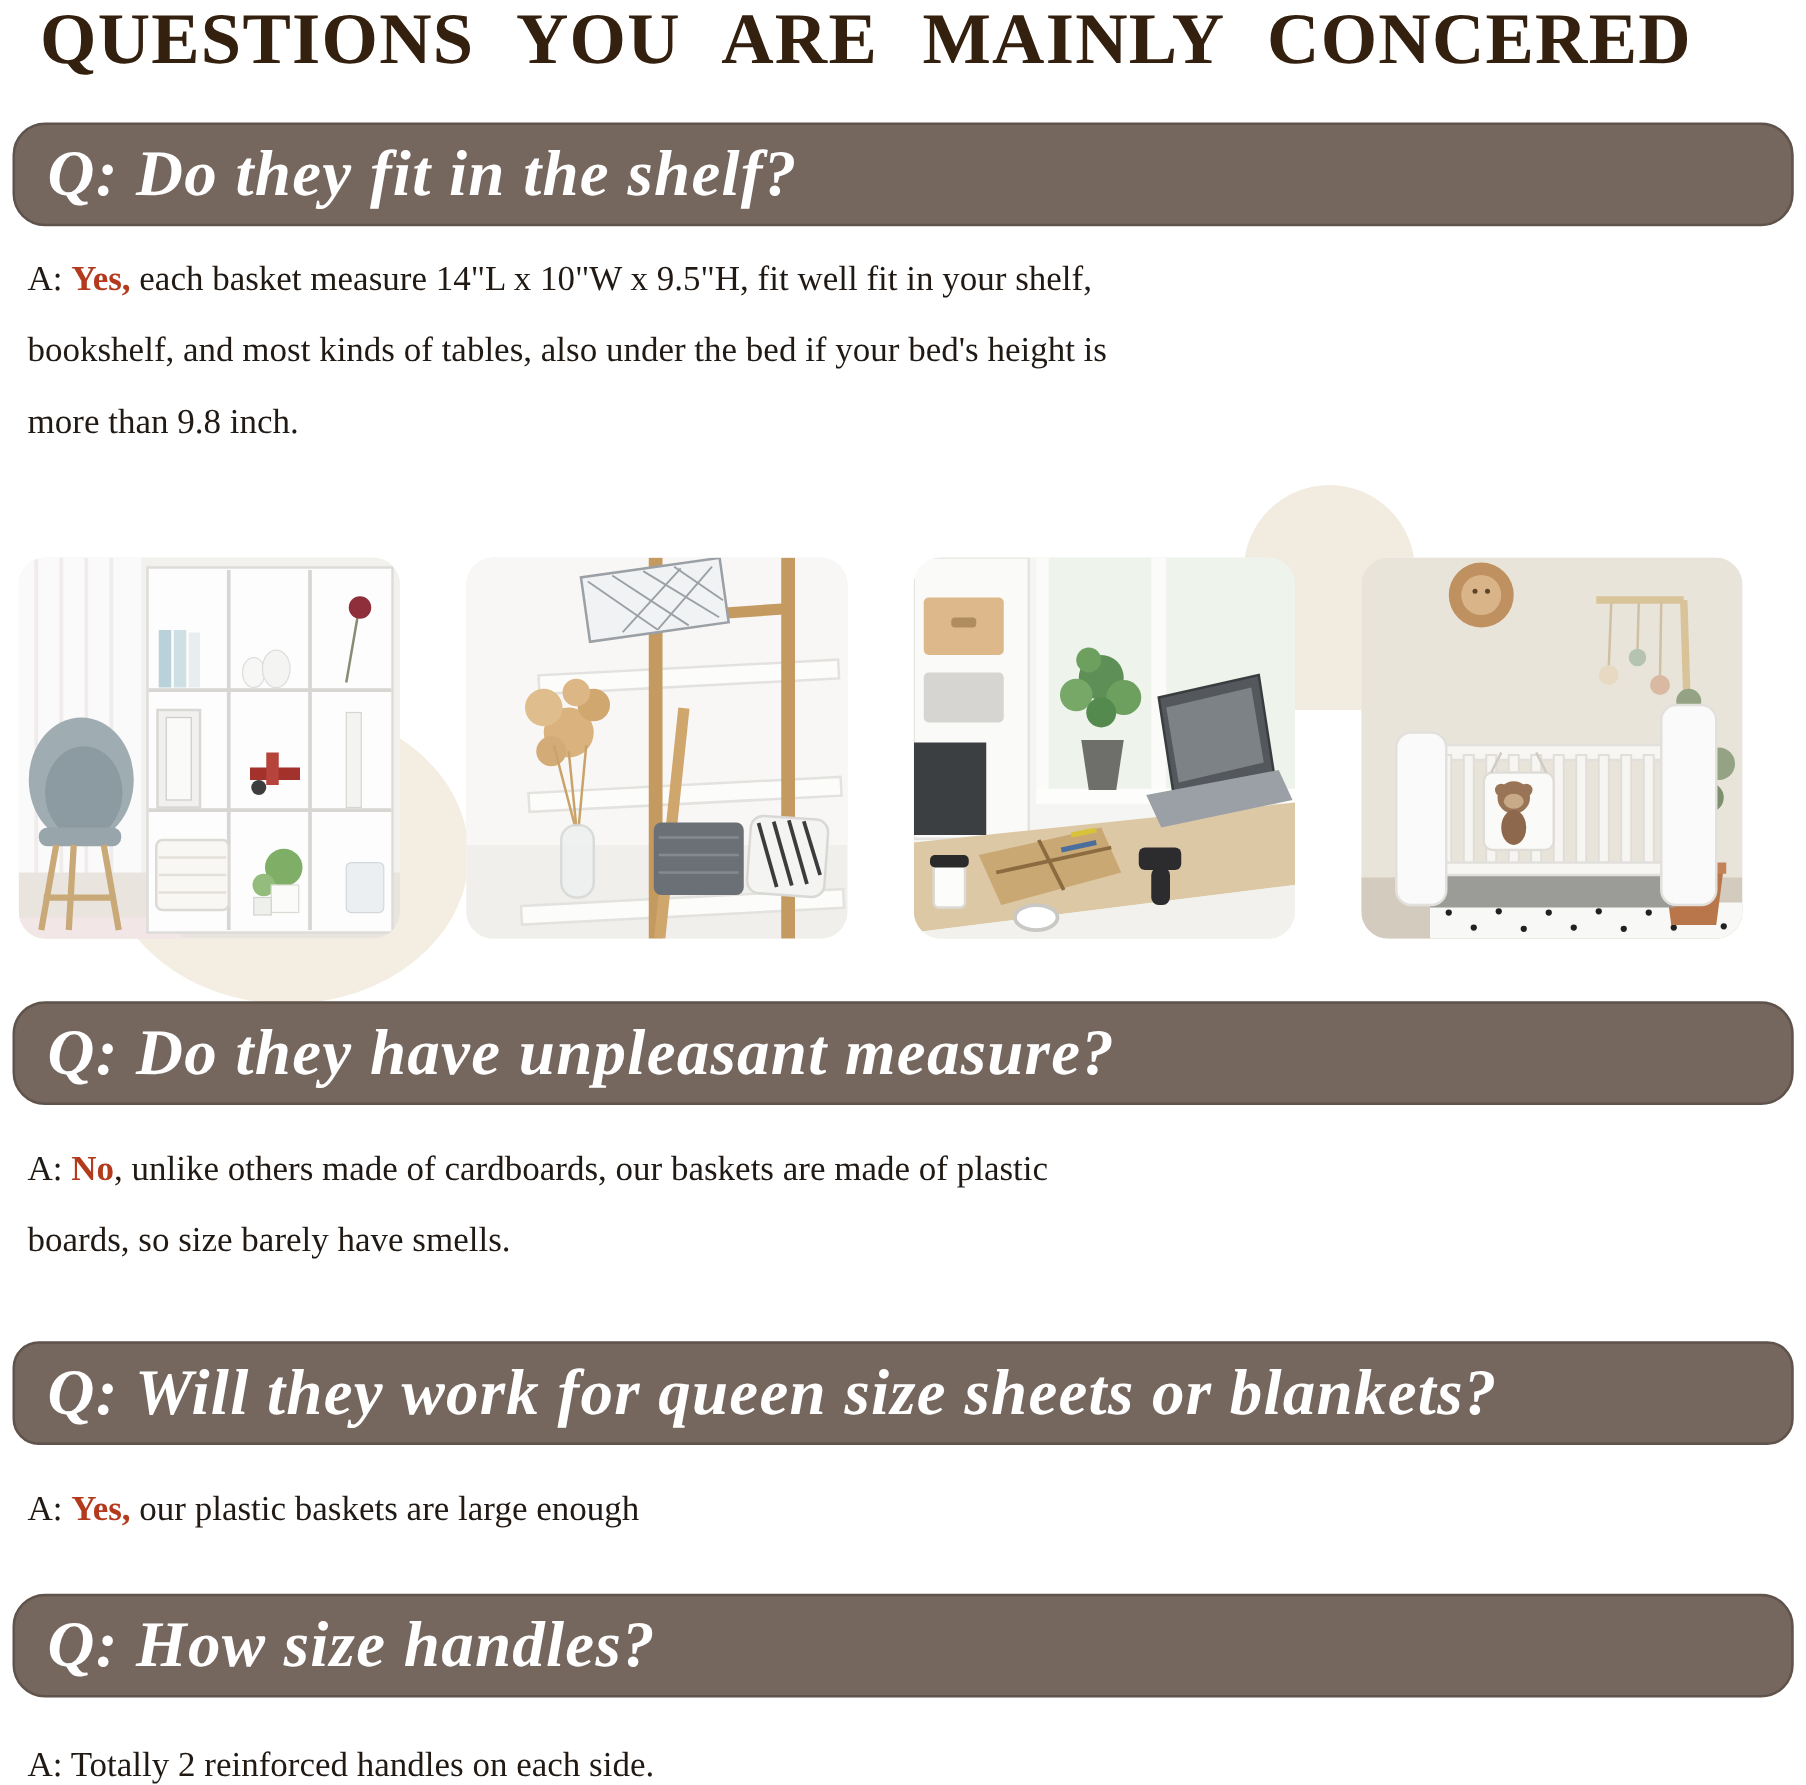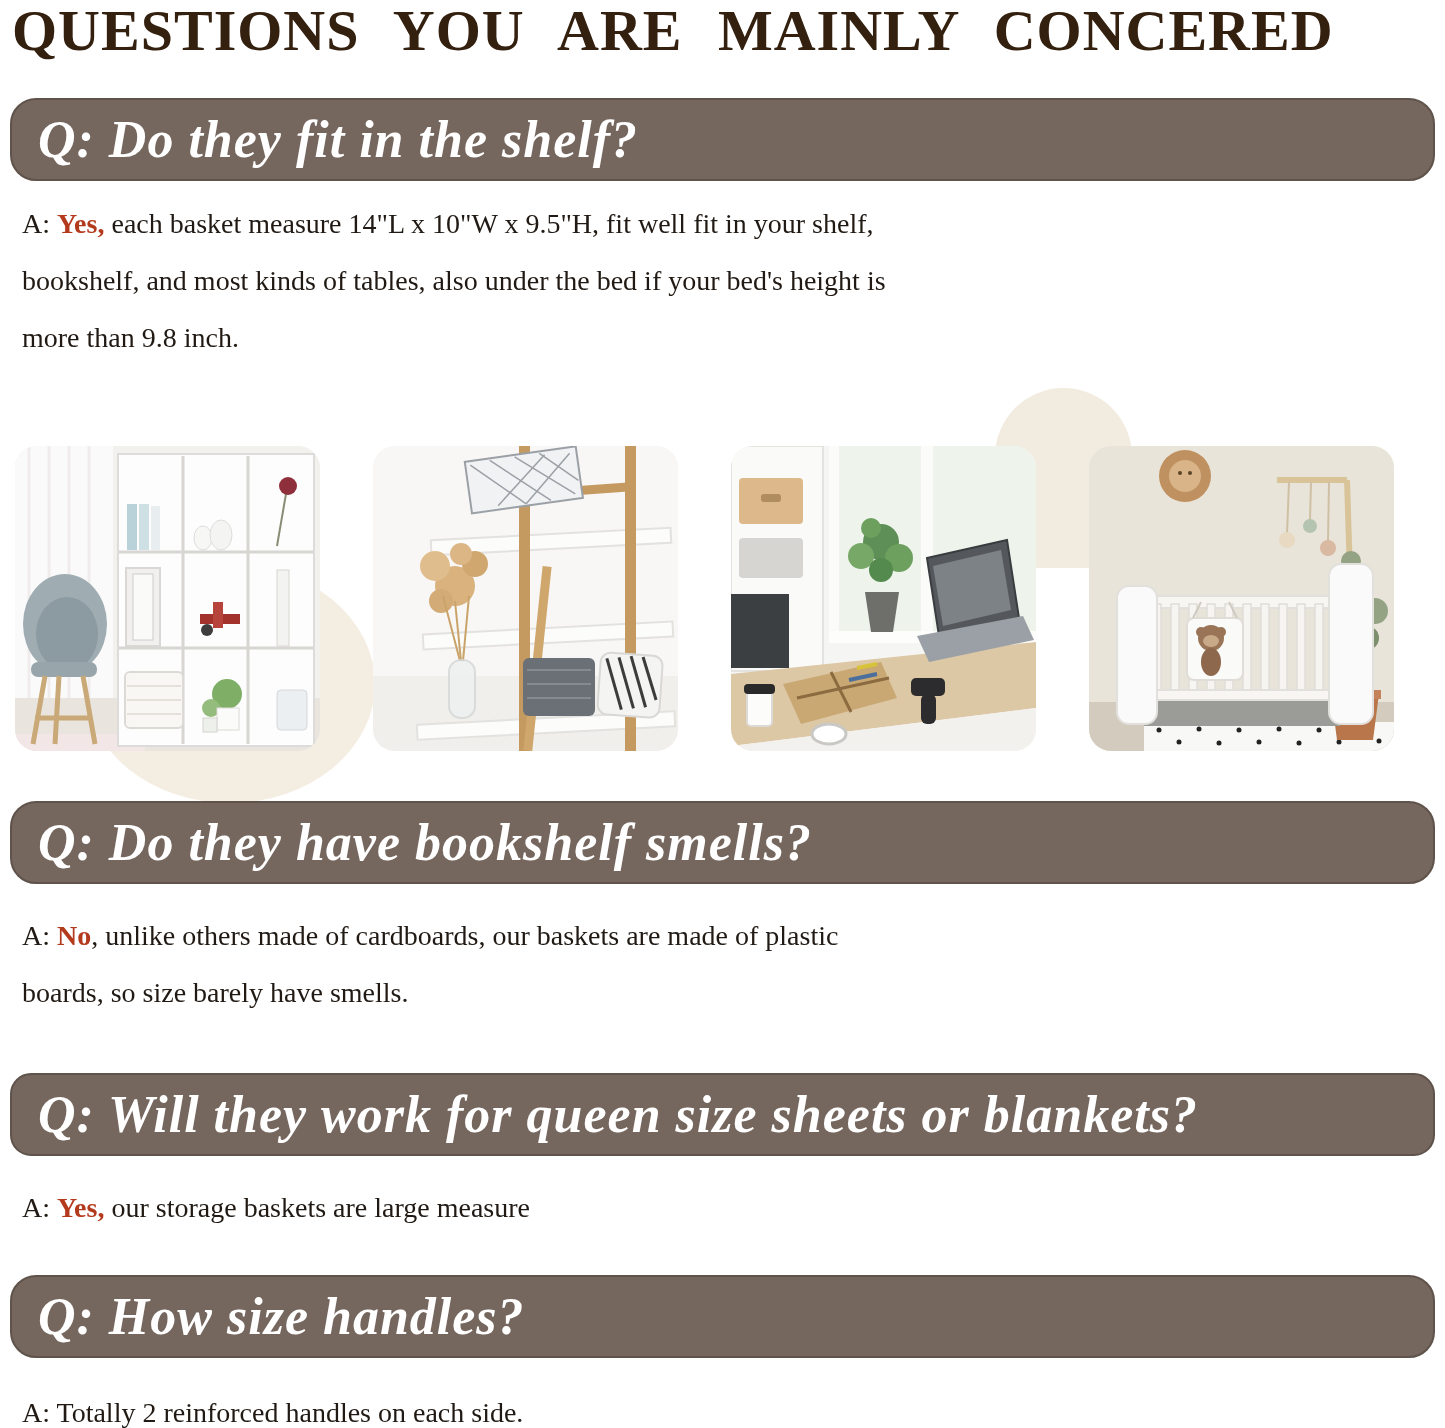--- a/index.html
+++ b/index.html
@@ -1,21 +1,21 @@
 <!DOCTYPE html>
 <html><head>
 <meta charset="utf-8">
 <style>
   html,body{margin:0;padding:0;}
   body{
     width:1445px;height:1428px;overflow:hidden;background:#ffffff;
     font-family:"Liberation Serif", serif;position:relative;
   }
   .page-title{
-    margin:0 0 0 12px;padding-top:2px;
+    margin:0 0 0 32px;padding-top:2px;
     font-size:58px;line-height:58px;font-weight:bold;
     color:#34200f;letter-spacing:1px;word-spacing:20px;white-space:pre;
   }
   .qbar{
     margin:0 10px;height:83px;box-sizing:border-box;
     background:#75665e;border:2px solid #5f534b;border-radius:26px;
     display:flex;align-items:center;padding:0 26px;
     position:relative;z-index:2;
   }
   .qbar .qtext{
@@ -306,26 +306,26 @@
       <circle cx="122" cy="192" r="13" fill="#9a7456"></circle>
       <circle cx="112" cy="186" r="5" fill="#9a7456"></circle>
         <circle cx="132" cy="186" r="5" fill="#9a7456"></circle>
       <ellipse cx="122" cy="195" rx="8" ry="6" fill="#c8a988"></ellipse>
       <ellipse cx="122" cy="216" rx="10" ry="14" fill="#8d684c"></ellipse>
     </svg>
   </div>
 </div>
 
 <div class="qbar qbar-2">
-  <span class="qtext">Q: Do they have bookshelf smells?</span>
+  <span class="qtext">Q: Do they have unpleasant measure?</span>
 </div>
 <p class="answer ans-2"><span>A: </span><span class="hl">No</span><span>, unlike others made of cardboards, our baskets are made of plastic
 boards, so size barely have smells.</span></p>
 
 <div class="qbar qbar-3">
   <span class="qtext">Q: Will they work for queen size sheets or blankets?</span>
 </div>
-<p class="answer ans-3"><span>A: </span><span class="hl">Yes,</span><span> our storage baskets are large measure</span></p>
+<p class="answer ans-3"><span>A: </span><span class="hl">Yes,</span><span> our plastic baskets are large enough</span></p>
 
 <div class="qbar qbar-4">
   <span class="qtext">Q: How size handles?</span>
 </div>
 <p class="answer ans-4"><span>A: </span><span class="hl"></span><span>Totally 2 reinforced handles on each side.</span></p>
 
 </body></html>

